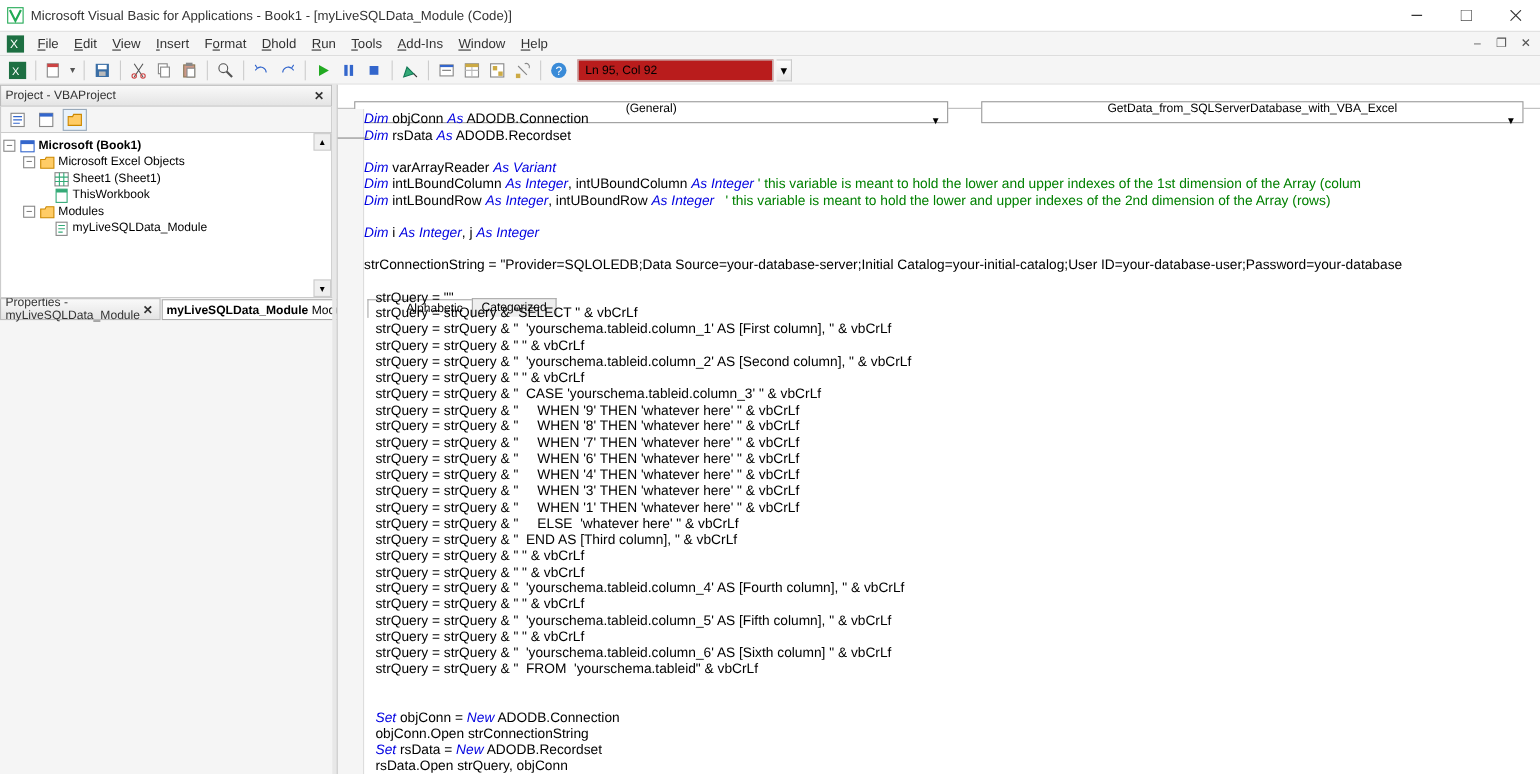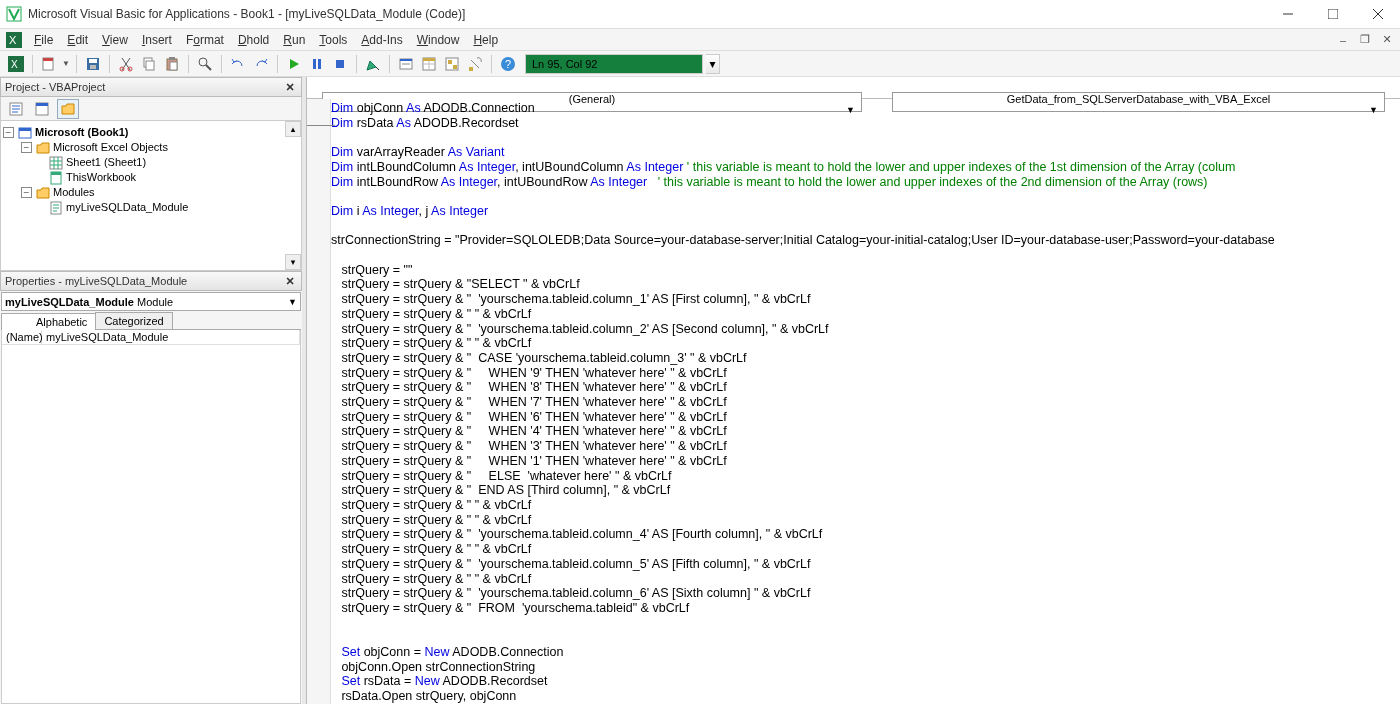--- a/index.html
+++ b/index.html
@@ -15,21 +15,21 @@
 .menubar { height: 22px; background: #f5f5f5; display: flex; align-items: center; padding-left: 6px; gap: 2px; border-bottom: 1px solid #ddd; }
 .menubar .mini-icon { width: 16px; height: 16px; margin-right: 4px; }
 .menubar .menu-item { padding: 18px 6px; font-size: 12px; color: #333; cursor: pointer; }
 .menubar .menu-item .akey { text-decoration: underline; }
 .menubar .mdi-btns { margin-left: auto; display: flex; padding-right: 4px; gap: 4px; color: #555; }
 .menubar .mdi-btn { width: 18px; height: 14px; display:flex; align-items: center; justify-content: center; font-size: 11px; }
 
 .toolbar { height: 26px; background: #f5f5f5; border-bottom: 1px solid #ddd; display: flex; align-items: center; padding: 0 6px; gap: 3px; }
 .toolbar .tb-btn { width: 20px; height: 20px; display: flex; align-items: center; justify-content: center; cursor: pointer; border-radius: 2px; }
 .toolbar .sep { width: 1px; height: 18px; background: #ccc; margin: 0 3px; }
-.toolbar .status-box { margin-left: 4px; border: 1px solid #ccc; background: #15803d; padding: 1px 6px; font-size: 11px; width: 178px; height: 20px; display:flex;align-items:center;}
+.toolbar .status-box { margin-left: 4px; border: 1px solid #ccc; background: #b91c1c; padding: 1px 6px; font-size: 11px; width: 178px; height: 20px; display:flex;align-items:center;}
 .toolbar .dd-arrow { width:14px; height:20px; border:1px solid #ccc; border-left:none; background: linear-gradient(#fefefe,#e9e9e9); display:flex;align-items:center;justify-content:center;}
 
 .main-area { display: flex; height: calc(704px - 29px - 22px - 26px); }
 
 .left-panel { width: 302px; background: #f5f5f5; display: flex; flex-direction: column; }
 .pane-header { height: 20px; background: linear-gradient(#f9f9f9,#e4e4e4); border: 1px solid #bbb; display: flex; align-items: center; padding: 4px 4px; font-size: 11px; color: #333; }
 .pane-header .txt { flex: 1; }
 .pane-header .close-x { width: 14px; height: 14px; display:flex;align-items:center;justify-content:center; font-weight:bold; cursor:pointer;}
 
 .proj-toolbar { height: 24px; background: #f5f5f5; border: 1px solid #ccc; border-top:none; display: flex; align-items: center; padding: 0 4px; gap: 4px;}
@@ -42,21 +42,21 @@
 .tree-area .scroll-arrow-bot{bottom:0;}
 
 .tree { padding: 4px 2px; font-size: 11px; line-height: 15px; }
 .tree-row { display: flex; align-items: center; gap: 2px; white-space: nowrap; cursor: pointer;}
 .tree-row .exp { width: 11px; height: 11px; border: 1px solid #888; display:flex;align-items:center;justify-content:center; font-size:10px; line-height:9px; color:#555; margin-right: 2px;}
 .tree-row .spacer { display:inline-block;}
 .tree-row .icon { width: 14px; height: 14px; margin-right: 1px;}
 .tree-row .label { color: #000; }
 .tree-row.bold .label { font-weight: bold; }
 
-.props-area { flex: 1; display:flex; flex-direction:column; }
+.props-area { flex: 1; display:flex; flex-direction:row; }
 .props-combo { border:1px solid #aaa; background:#fff; height:19px; display:flex;align-items:center; padding:0 3px; font-size:11px; margin:1px 1px;}
 .props-combo .bold{font-weight:bold;}
 .props-combo .dd{margin-left:auto; font-size:9px;}
 .props-tabs { display:flex; border-bottom:1px solid #aaa; height:18px; margin:0 1px;}
 .props-tab { padding: 2px 8px; font-size:11px; border:1px solid #aaa; border-bottom:none; background:#efefef; cursor:pointer; margin-right:-1px; position:relative;}
 .props-tab.active{ background:#fff; top:1px;padding-left:34px;}
 .props-grid { flex:1; background:#fff; border:1px solid #ccc; border-top:none; margin:0 1px; font-size:11px;}
 .props-grid-row { display:flex; border-bottom:1px solid #e0e0e0;}
 .props-grid-row .cell { padding:1px 4px; border-right:1px solid #e0e0e0;}
 .props-grid-row .cell.k{ width:40px;}
@@ -68,21 +68,21 @@
 .code-combos { height: 22px; display:flex; border-bottom:1px solid #bbb;}
 .code-combo { border:1px solid #999; background:#fff; display:flex;align-items:center; padding:0 6px; font-size:11px; height:20px; margin:15px;flex-direction:column;}
 .code-combo .dd{margin-left:auto;font-size:9px;}
 .code-combo.obj{ width:540px;}
 .code-combo.proc{ flex:1;}
 
 .code-margin { width: 24px; background:#f5f5f5; border-right:1px solid #ddd; height:100%;}
 .code-body { display:flex; flex:1; overflow:hidden; position:relative;}
 .code-text { flex:1; padding: 2px 0 2px 0; font-family: Consolas, 'Courier New', monospace; font-size: 12.5px; line-height: 14.7px; white-space: pre; color:#000; overflow:auto;}
 
-.kw { color: #0000e0; }
+.kw { color: #0000e0; font-style: italic; }
 .cm { color: #008000; }
 
 .divider-line { position:absolute; top:26px; left:0; width:28px; height:1px; background:#888;}
 
 svg.ico16 { width:16px; height:16px;}
 </style>
 </head>
 <body>
 
 <div class="titlebar">

